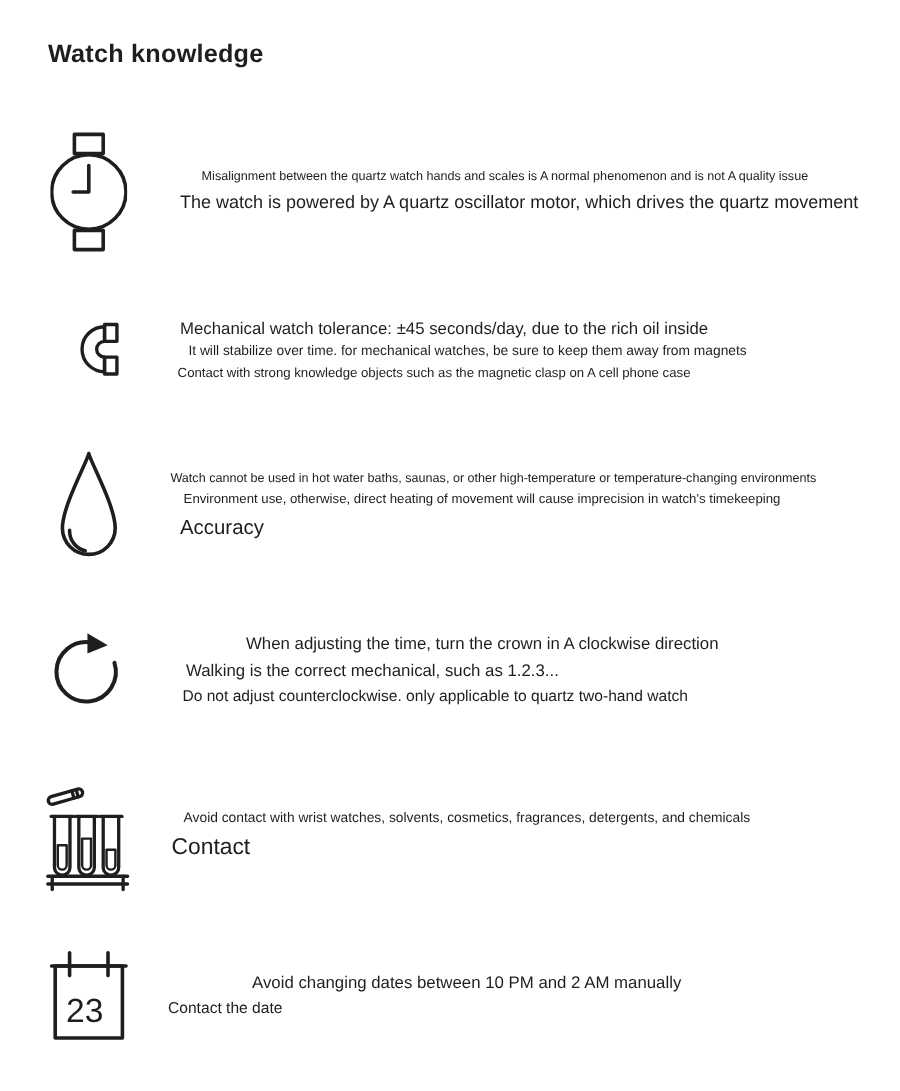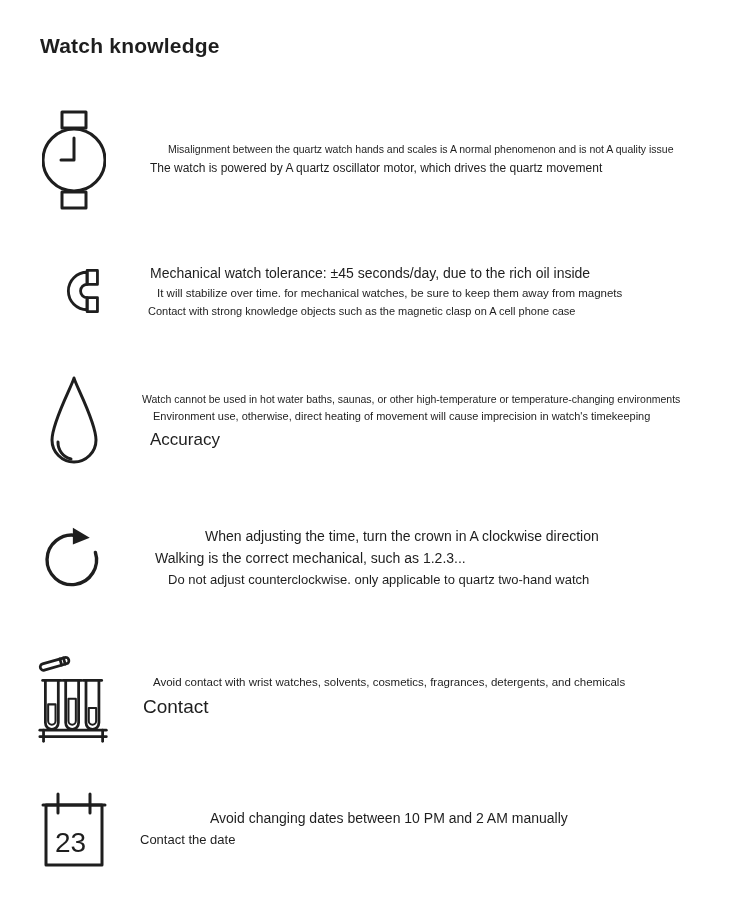--- a/index.html
+++ b/index.html
@@ -21,21 +21,21 @@
   .sec-temperature { margin-top:49px; }
   .sec-time        { margin-top:47px; }
   .sec-chemicals   { margin-top:50px; }
   .sec-date        { margin-top:42px; }
   .icon-cell { flex:0 0 72px; width:72px; display:flex; justify-content:center; align-items:center; }
   .text-cell { flex:1; padding-left:40px; white-space:nowrap; }
   .text-cell p { margin:2.5px 0; line-height:1.45; font-weight:400; }
   .fs10  { font-size:10.5px; }
   .fs11  { font-size:11px; }
   .fs115 { font-size:11.5px; }
-  .fs12  { font-size:12px; }
+  .fs12  { font-size:15px; }
   .fs13  { font-size:13px; }
   .fs14  { font-size:14px; }
   .fs17  { font-size:17px; }
   .fs19  { font-size:19px; }
   svg { display:block; }
   .ink-stroke { stroke:#1e1e1e; fill:none; stroke-width:3; stroke-linecap:round; stroke-linejoin:round; }
   .cal-num { font-family:"Liberation Sans", sans-serif; font-size:28px; fill:#1e1e1e; stroke:none; font-weight:400; }
 </style>
 </head>
 <body>
@@ -99,21 +99,21 @@
       <svg width="72" height="78" viewBox="0 0 64 64">
         <g class="ink-stroke" stroke-width="3.5">
           <path d="M51,27 A22,22 0 1 1 34,12"></path>
           <polygon points="46,14 31,5 31,20" fill="#1e1e1e" stroke="none"></polygon>
         </g>
       </svg>
     </div>
     <div class="text-cell">
       <p class="fs14" style="margin-left:55px">When adjusting the time, turn the crown in A clockwise direction</p>
       <p class="fs14" style="margin-left:5px">Walking is the correct mechanical, such as 1.2.3...</p>
-      <p class="fs13" style="margin-left:18px">Do not adjust counterclockwise. only applicable to quartz two-hand watch</p>
+      <p class="fs13" style="margin-left:2px">Do not adjust counterclockwise. only applicable to quartz two-hand watch</p>
     </div>
   </div>
 
   <div class="section sec-chemicals">
     <div class="icon-cell">
       <svg width="78" height="100" viewBox="0 0 78 100">
         <g class="ink-stroke" stroke-width="2.6">
           <g transform="rotate(-16 20 14)">
             <rect x="2" y="10" width="32" height="7" rx="3.5"></rect>
             <line x1="25" y1="10" x2="25" y2="17"></line>

